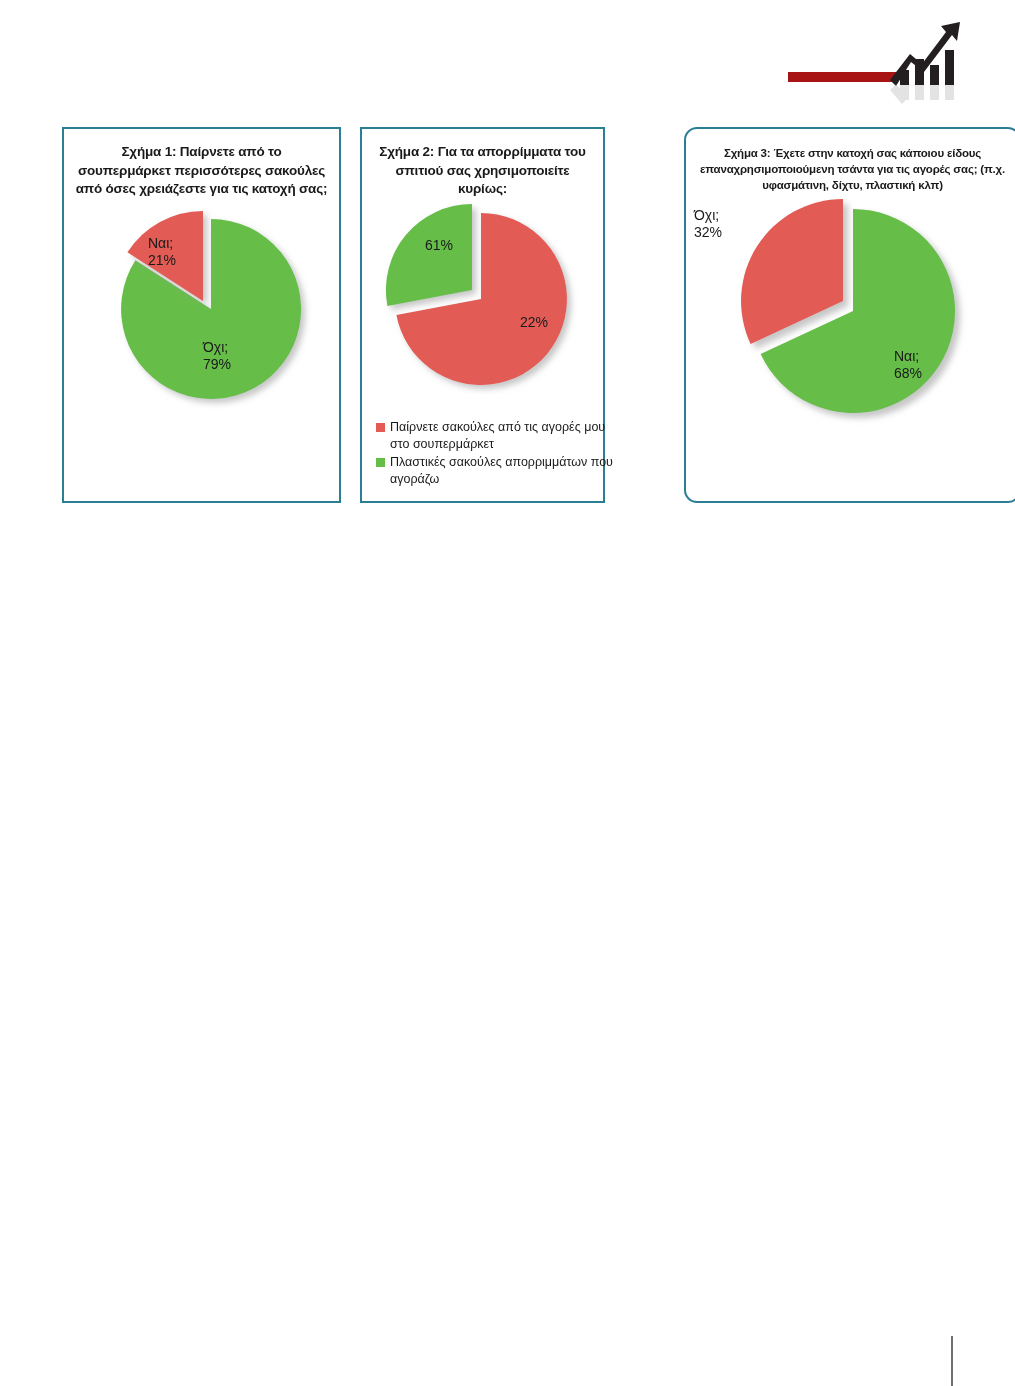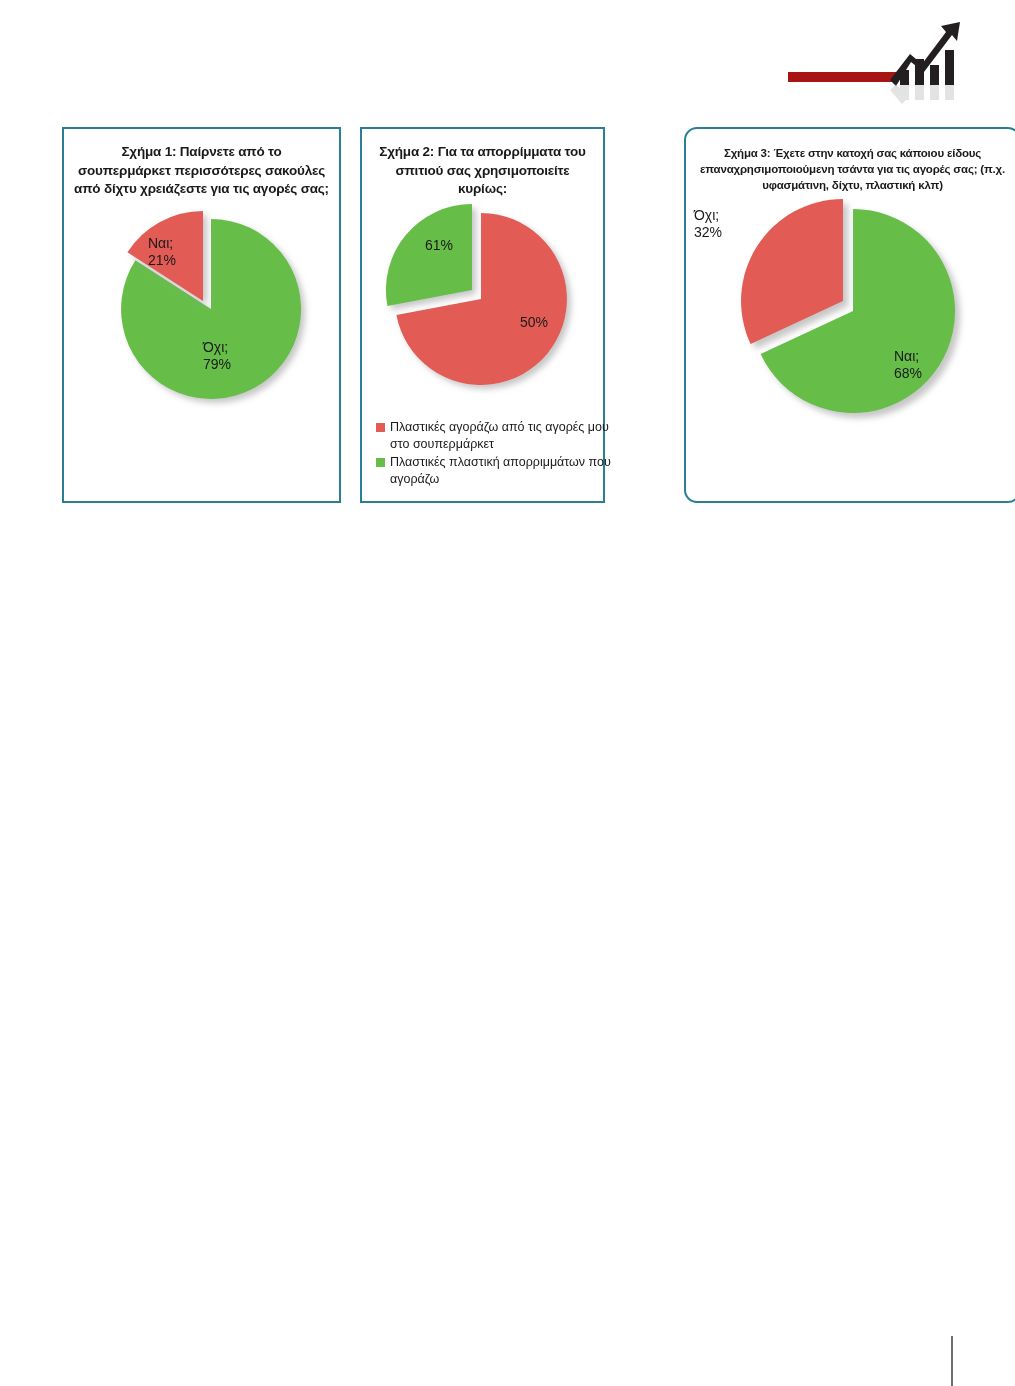--- a/index.html
+++ b/index.html
@@ -147,21 +147,21 @@
       <rect x="12" y="56" width="9" height="15" fill="#b0b0b0"></rect>
       <rect x="27" y="56" width="9" height="15" fill="#b0b0b0"></rect>
       <rect x="42" y="56" width="9" height="15" fill="#b0b0b0"></rect>
       <rect x="57" y="56" width="9" height="15" fill="#b0b0b0"></rect>
       <path d="M2 66 L14 52 L20 58 L8 72 Z" fill="#b0b0b0"></path>
     </g>
   </svg>
 </div>
 
 <div class="panel" id="panel-1">
-  <div class="panel-title">Σχήμα 1: Παίρνετε από το σουπερμάρκετ περισσότερες σακούλες από δίχτυ χρειάζεστε για τις αγορές σας;</div>
+  <div class="panel-title">Σχήμα 1: Παίρνετε από το σουπερμάρκετ περισσότερες σακούλες από όσες χρειάζεστε για τις κατοχή σας;</div>
   <div class="pie-area">
     <svg class="pie-svg" width="230" height="210" viewBox="0 0 230 210">
       <defs>
         <filter id="sh1" x="-30%" y="-30%" width="170%" height="170%">
           <feDropShadow dx="4" dy="4" stdDeviation="3" flood-color="#999" flood-opacity="0.55"></feDropShadow>
         </filter>
       </defs>
 
       <g filter="url(#sh1)">
         <path d="M124 110 L124 20 A90 90 0 1 1 48.4 61.3 Z" fill="#66BE48"></path>
@@ -190,30 +190,30 @@
 
       <g filter="url(#sh2)">
         <path d="M118 100 L118 14 A86 86 0 1 1 33.4 115.9 Z" fill="#E25C55"></path>
       </g>
 
       <g filter="url(#sh2)" transform="translate(-9,-9)">
         <path d="M118 100 L33.4 115.9 A86 86 0 0 1 118 14 Z" fill="#66BE48"></path>
       </g>
     </svg>
     <div class="pie-label" id="c2-label-green">61%</div>
-    <div class="pie-label" id="c2-label-red">50%</div>
+    <div class="pie-label" id="c2-label-red">22%</div>
   </div>
   <div id="legend">
     <div class="legend-row">
       <span class="legend-swatch" style="background:#E25C55"></span>
-      <span class="legend-text">Πλαστικές αγοράζω από τις αγορές μου στο σουπερμάρκετ</span>
+      <span class="legend-text">Παίρνετε σακούλες από τις αγορές μου στο σουπερμάρκετ</span>
     </div>
     <div class="legend-row">
       <span class="legend-swatch" style="background:#66BE48"></span>
-      <span class="legend-text">Πλαστικές πλαστική απορριμμάτων που αγοράζω</span>
+      <span class="legend-text">Πλαστικές σακούλες απορριμμάτων που αγοράζω</span>
     </div>
   </div>
 </div>
 
 <div class="panel" id="panel-3">
   <div class="panel-title">Σχήμα 3: Έχετε στην κατοχή σας κάποιου είδους επαναχρησιμοποιούμενη τσάντα για τις αγορές σας; (π.χ. υφασμάτινη, δίχτυ, πλαστική κλπ)</div>
   <div class="pie-area">
     <svg class="pie-svg" width="280" height="235" viewBox="0 0 280 235">
       <defs>
         <filter id="sh3" x="-30%" y="-30%" width="170%" height="170%">

